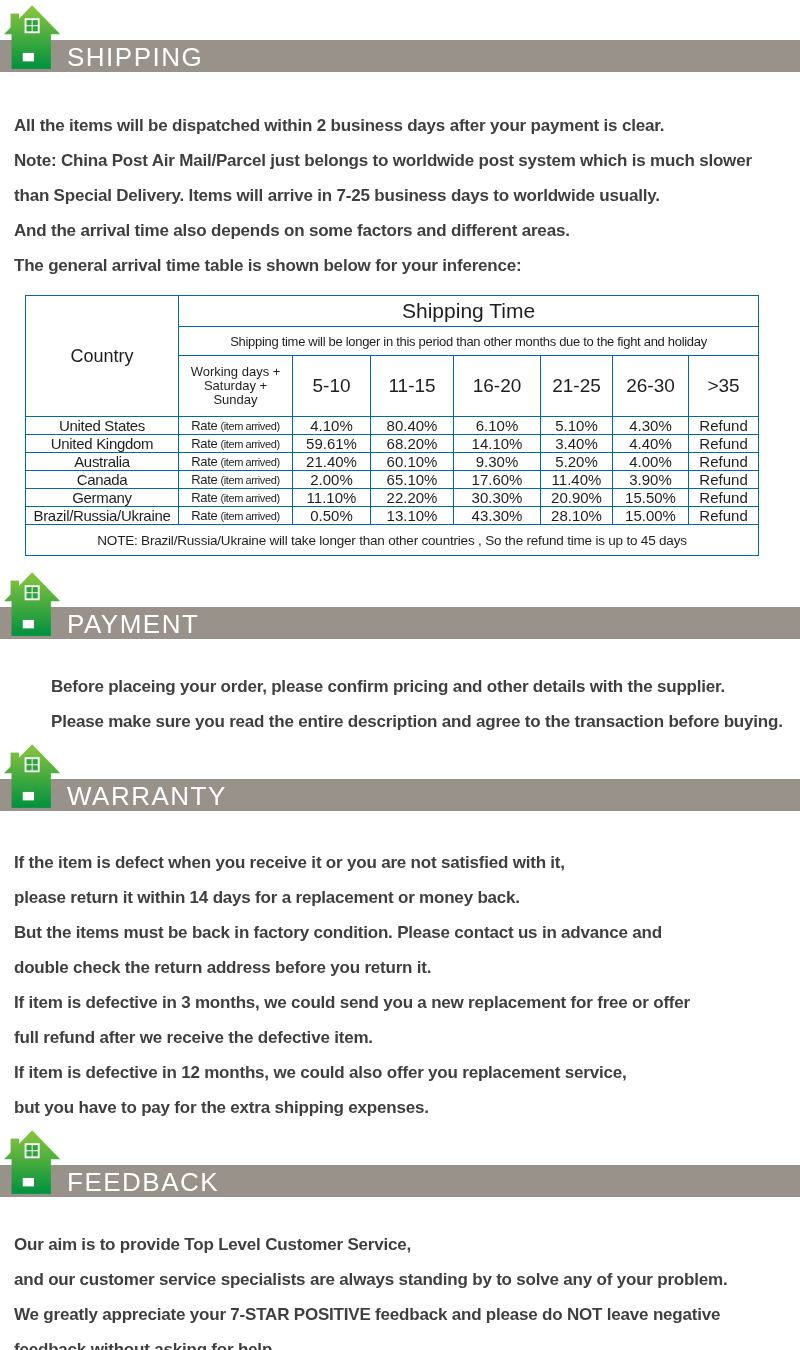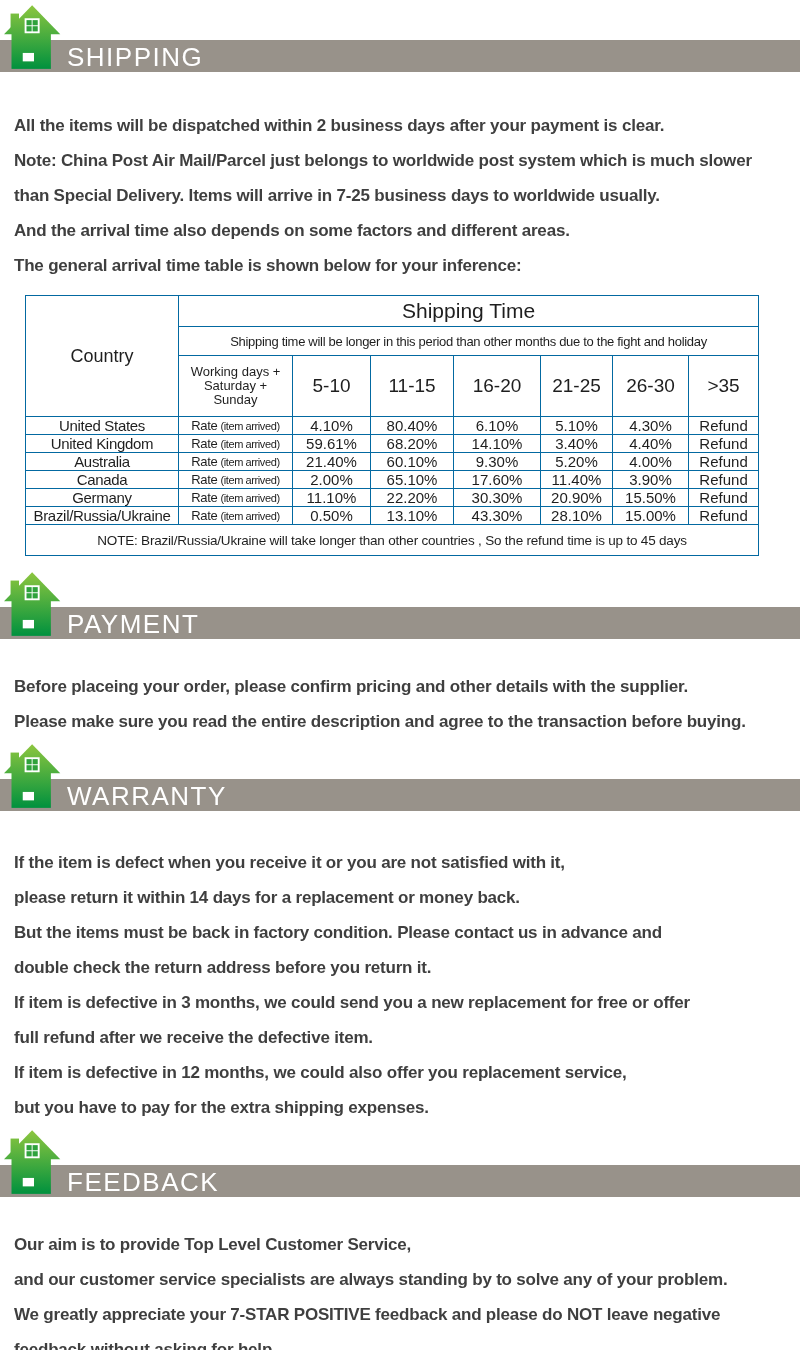--- a/index.html
+++ b/index.html
@@ -22,21 +22,21 @@
   }
   .house { position:absolute; left:4px; top:4px; width:60px; height:66px; }
 
   
   .para-block { padding-left:14px; }
   .para-block p {
     margin:0; font-size:17px; line-height:35px;
     letter-spacing:-0.2px; color:#3f3f3f; white-space:nowrap;font-weight:bold;
   }
   #shipping-paras { padding-top:16px; }
-  #payment-paras  { padding-top:10px; }
+  #payment-paras  { padding-top:10px;margin-left:37px; }
   #warranty-paras { padding-top:14px; }
   #feedback-paras { padding-top:10px; }
 
   
   table.ship {
     border-collapse:collapse; margin-left:25px; margin-top:12px;
     width:733px; table-layout:fixed;
   }
   table.ship td {
     border:1px solid #0369a1; text-align:center; vertical-align:middle;

